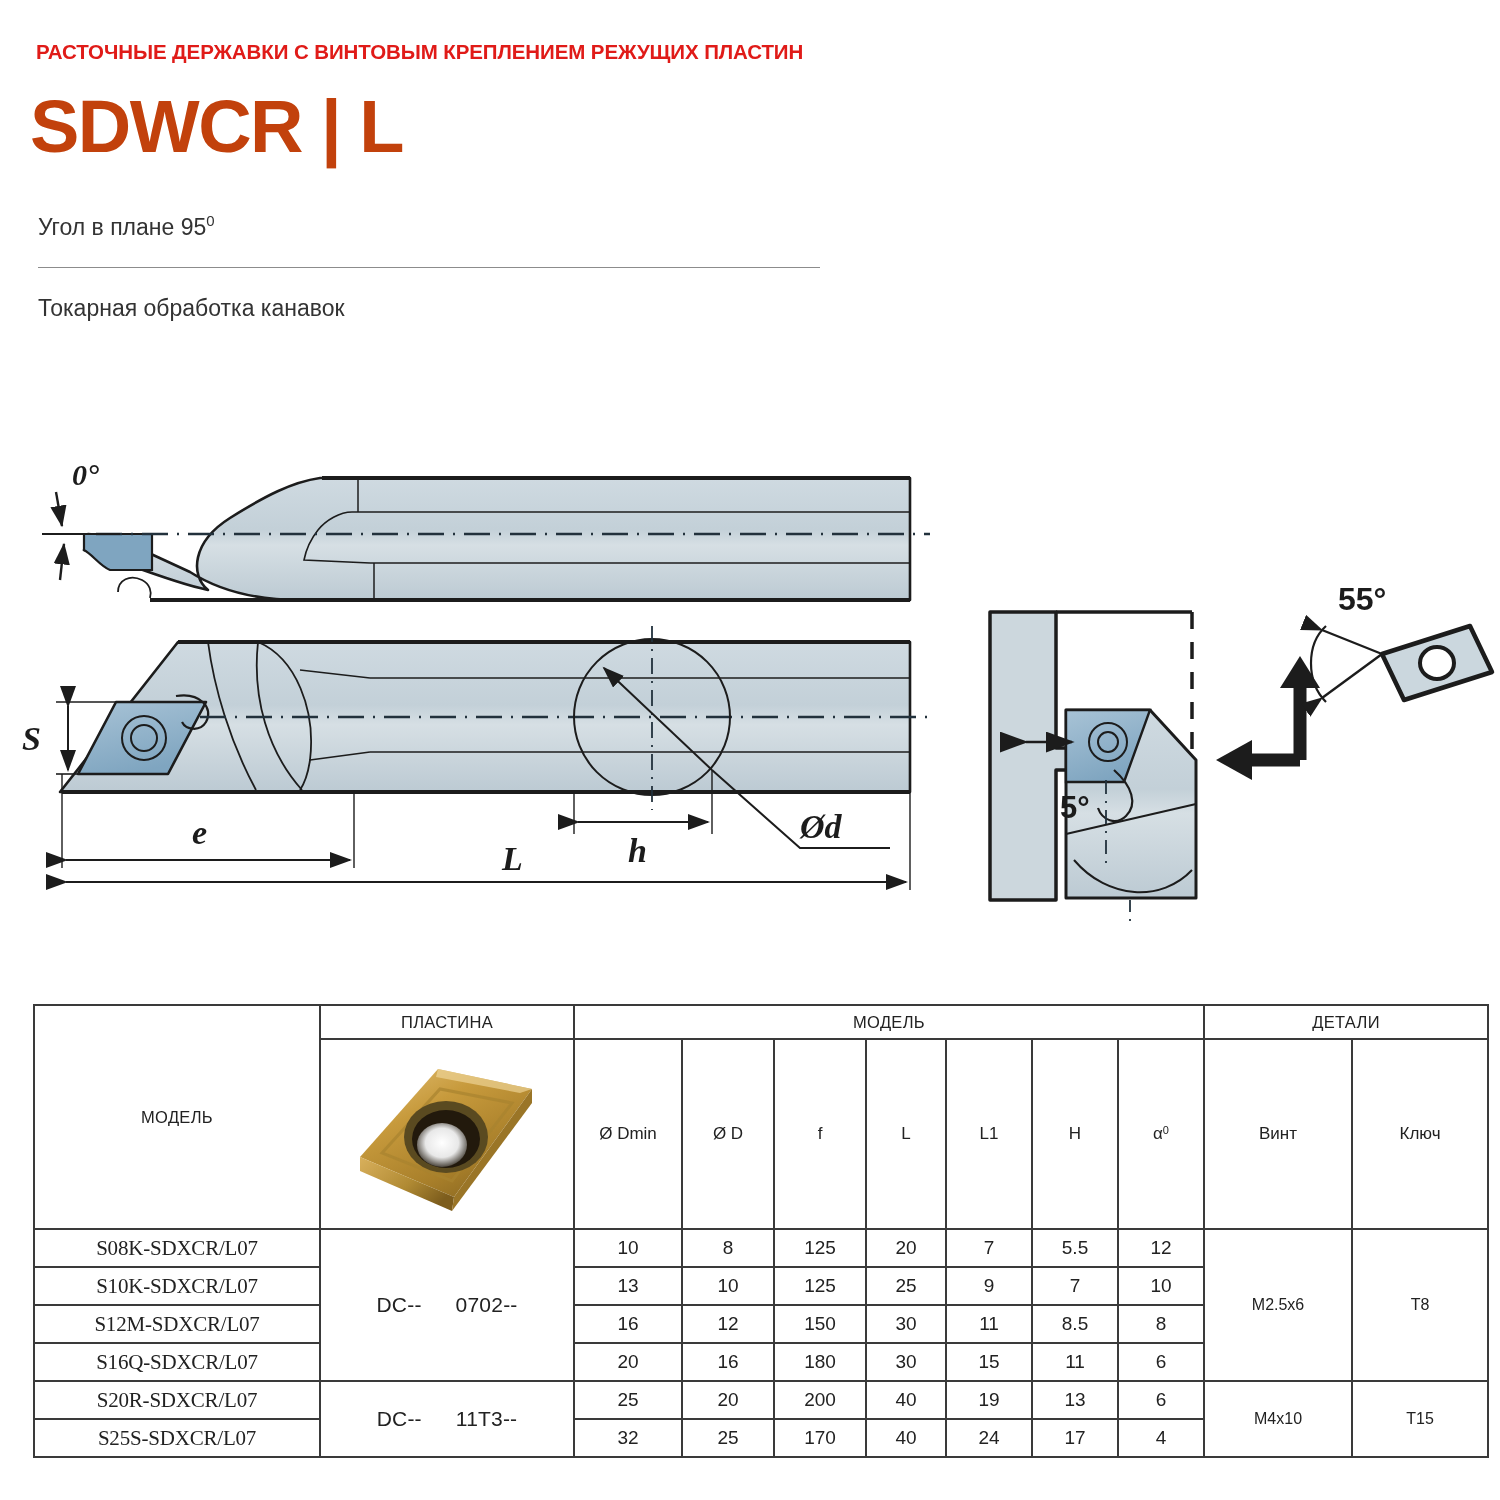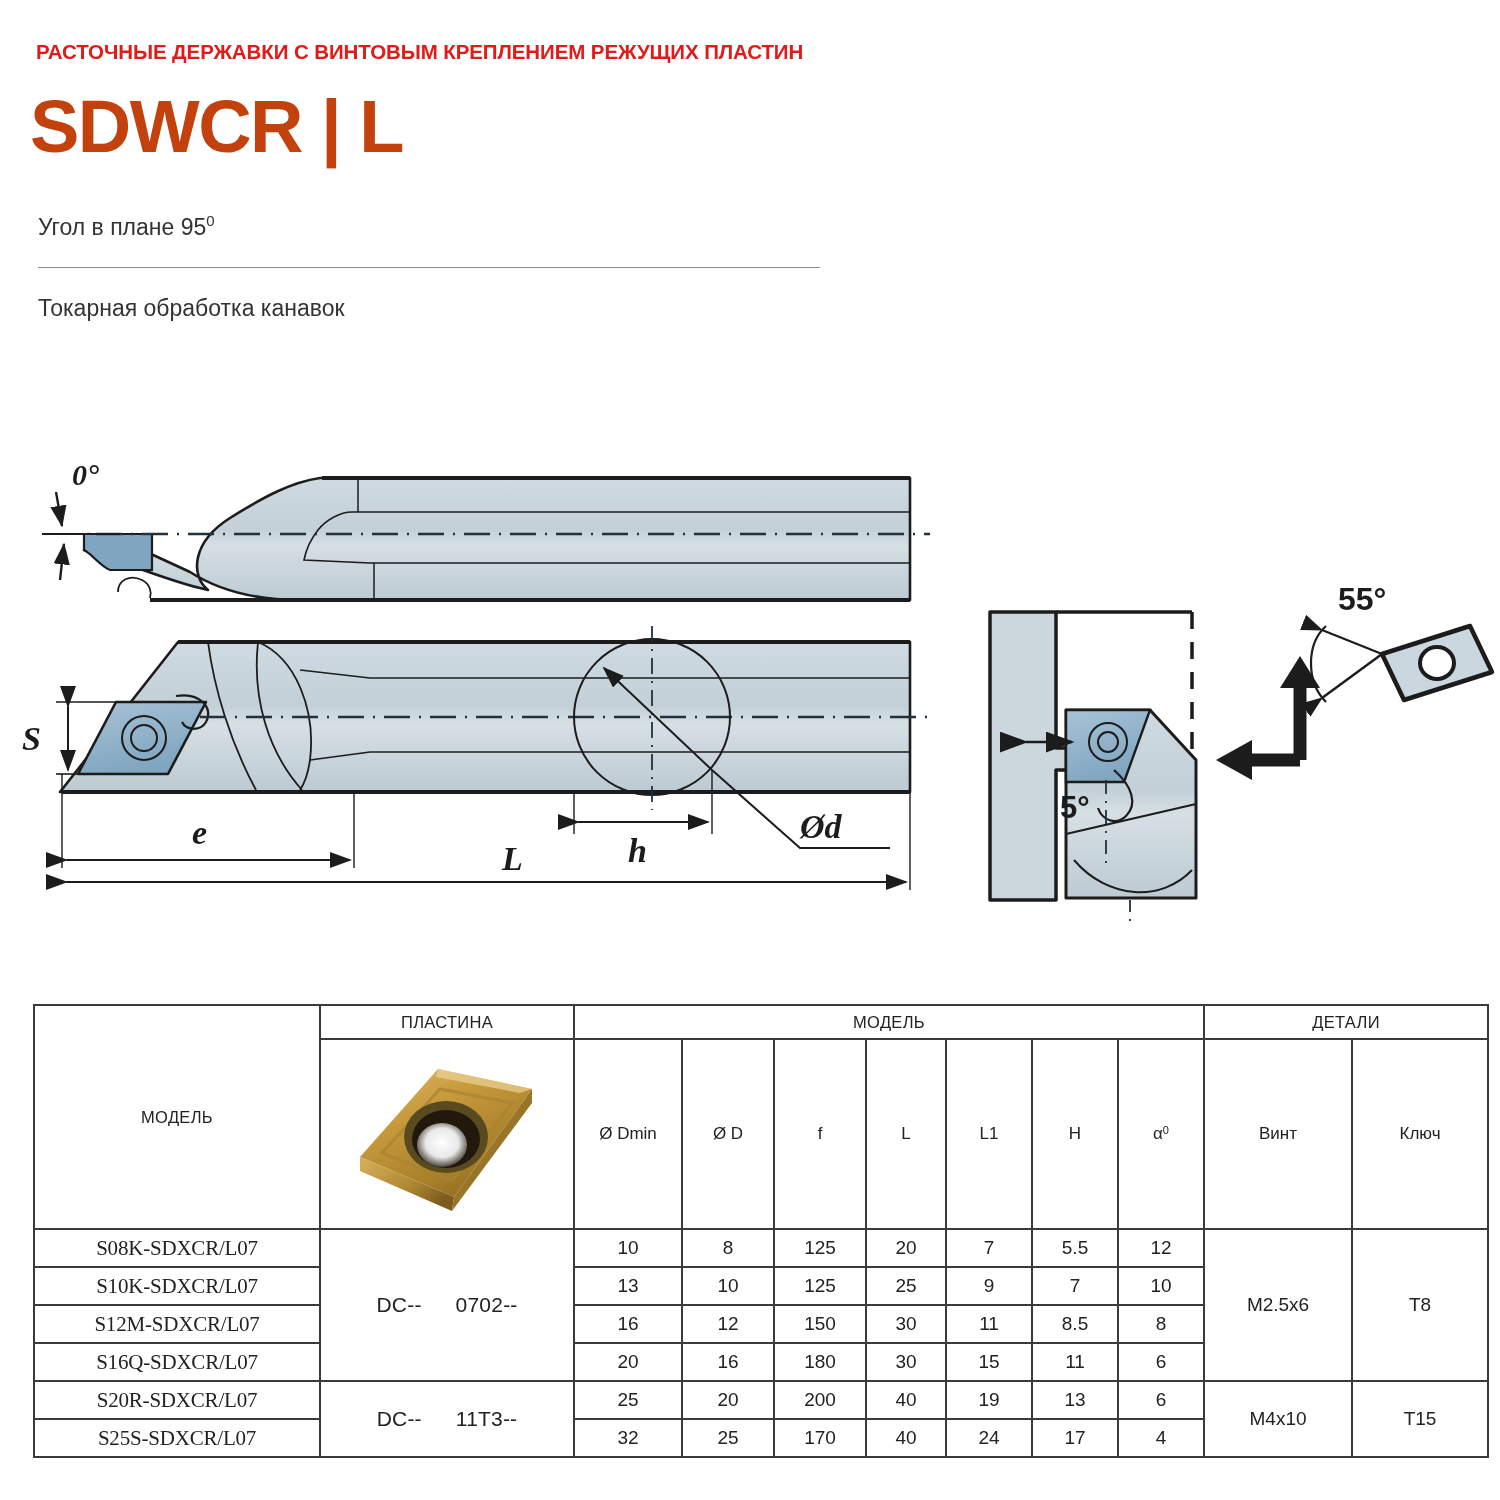--- a/index.html
+++ b/index.html
@@ -116,21 +116,21 @@
   .num-cell {
     font-size: 19px;
     height: 36px;
     margin-top: 9px;
   }
   .insert-code-cell {
     font-size: 21px;
     letter-spacing: 0.2px;
   }
   .parts-cell {
-    font-size: 19px;
+    font-size: 16px;
     border-radius: 10px;
   }
   .insert-photo-cell {
     padding: 0;
   }
   .insert-photo-wrap {
     width: 100%;
     height: 188px;
     display: flex;
     align-items: center;

